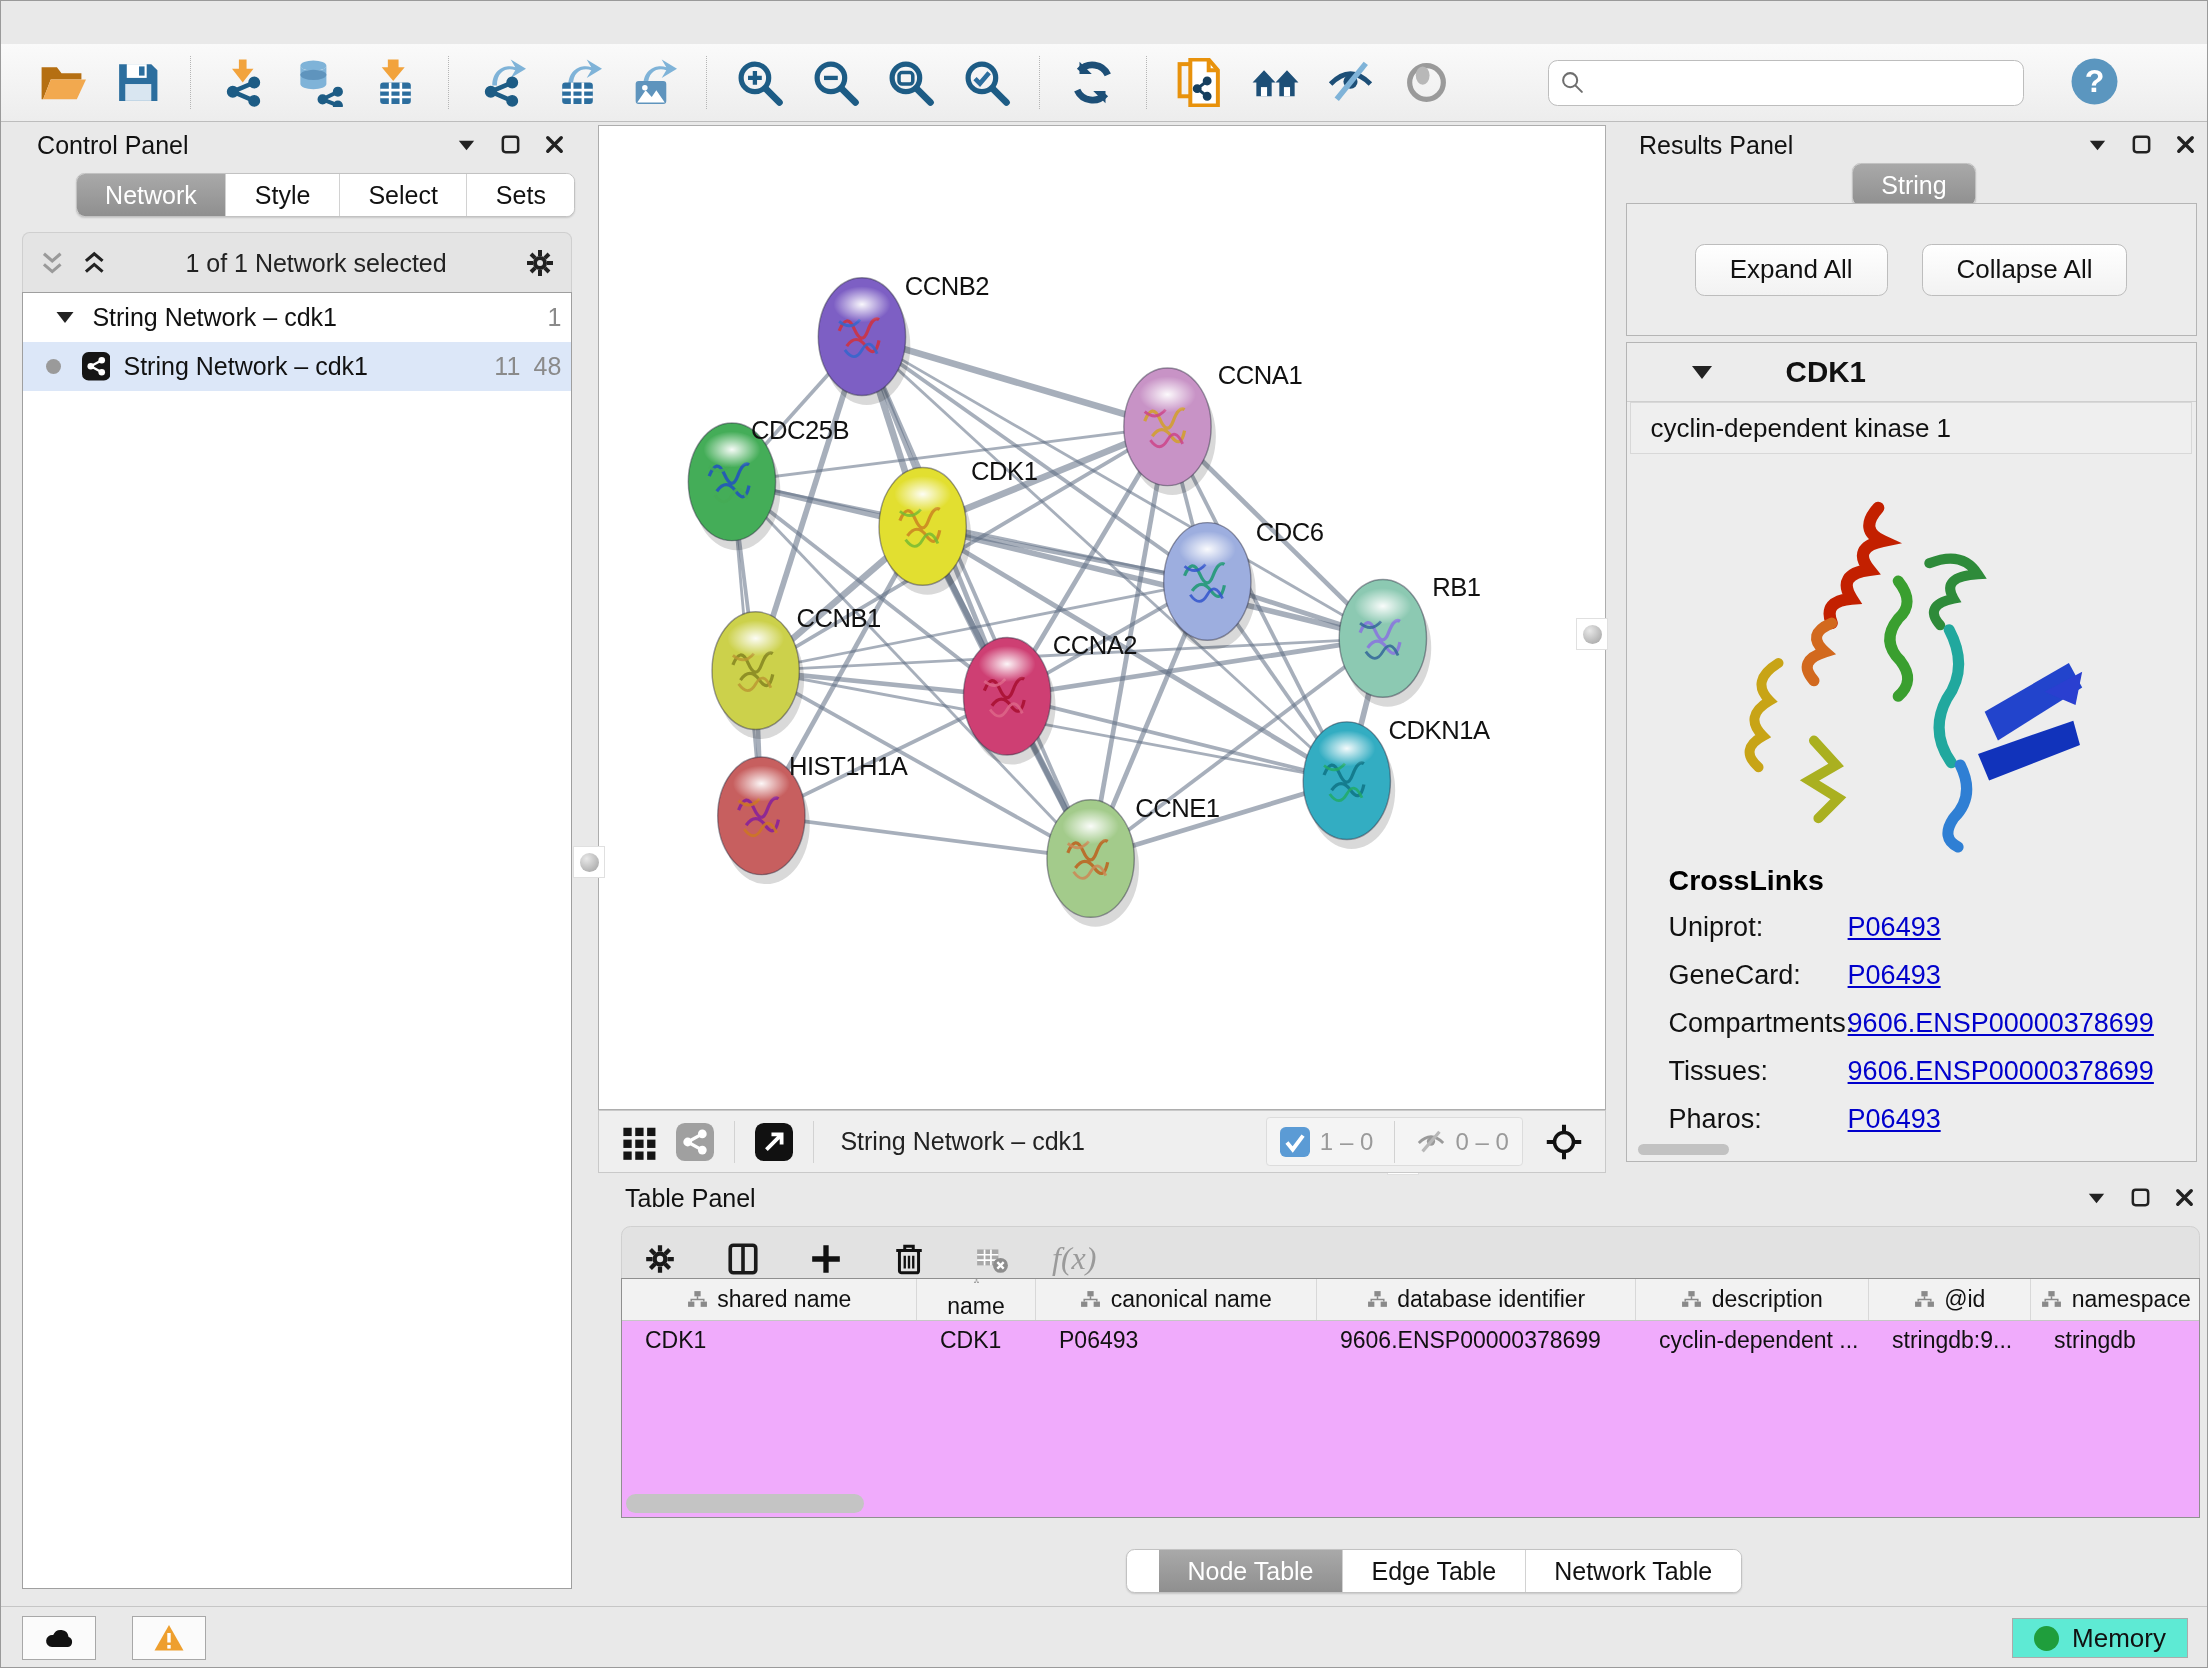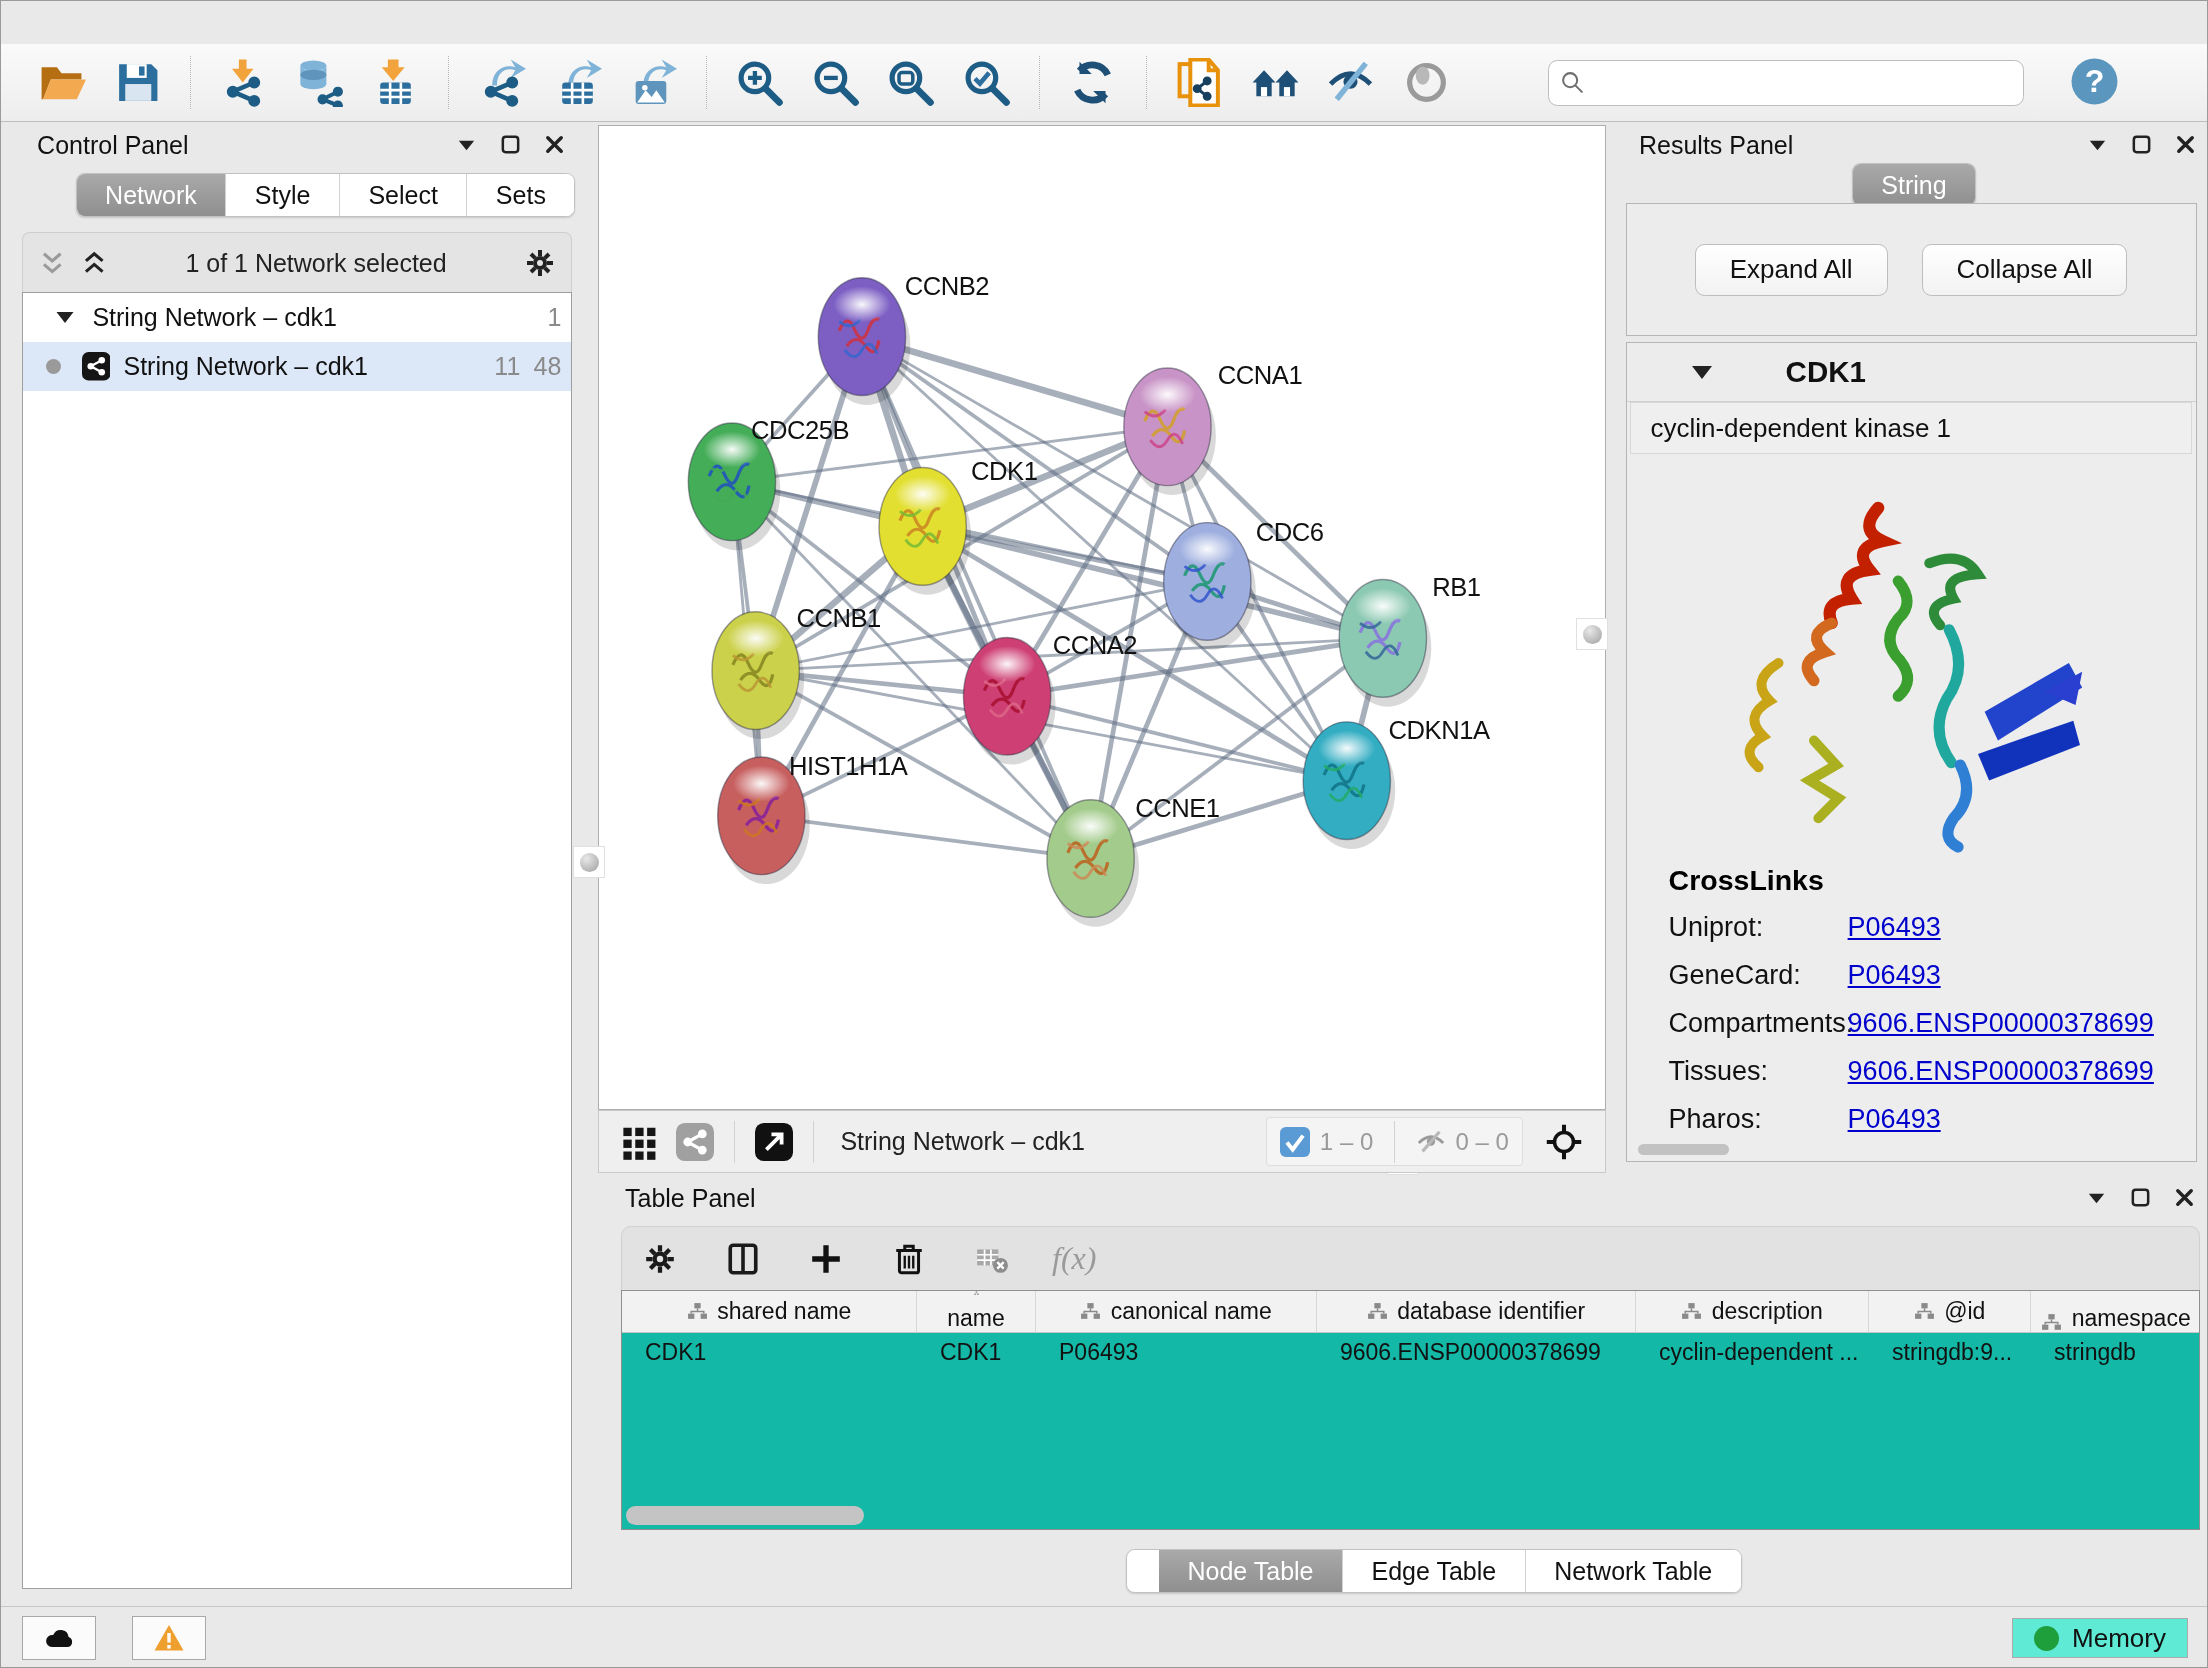--- a/index.html
+++ b/index.html
@@ -86,21 +86,21 @@
   .clrow .cl-label{width:179px;color:#111;flex:0 0 auto;}
   .clrow a{color:#0000cc;text-decoration:underline;}
   .res-scroll{position:absolute;left:11.4px;bottom:5.7px;width:91px;height:11.4px;border-radius:5.7px;background:#c2c2c2;}
   
   .tablepanel{position:absolute;left:597px;top:1179px;width:1611px;height:424px;background:#e9e9e9;}
   .tp-toolbar{position:absolute;left:23px;top:46px;width:1579px;height:65px;background:#e2e2e2;
     border:1px solid #d0d0d0;border-radius:9.5px 9.5px 0 0;display:flex;align-items:center;padding:0 15px;gap:37px;}
   .tp-toolbar .nbtn{background:none;border:none;cursor:pointer;display:flex;}
   .tp-toolbar .nbtn svg{width:34px;height:34px;}
   .fx{font-family:"Liberation Serif",serif;font-style:italic;font-size:32px;color:#9a9a9a;}
-  .tbl{position:absolute;left:23px;top:110px;width:1579px;height:240px;background:#14b8a6;
+  .tbl{position:absolute;left:23px;top:98px;width:1579px;height:240px;background:#f0abfc;
     border:1.9px solid #8f8f8f;overflow:hidden;}
   .thead{display:flex;background:#f2f2f2;border-bottom:1.9px solid #c6c6c6;height:42px;}
   .th{display:flex;align-items:center;justify-content:center;gap:9.5px;font-size:23px;color:#111;
     border-right:1px solid #d8d8d8;overflow:hidden;white-space:nowrap;flex:0 0 auto;}
   .trowt{display:flex;height:40px;}
   .td{font-size:23px;color:#111;padding:5.7px 3.8px 0 23px;overflow:hidden;white-space:nowrap;flex:0 0 auto;}
   .hscroll{position:absolute;left:3.8px;bottom:3.8px;height:19px;width:238px;border-radius:9.5px;background:#c4c4c4;}
   .tp-tabs{position:absolute;left:528px;top:369px;padding-left:32px;}
   
   .statusbar{position:absolute;left:0;top:1605px;width:2208px;height:63px;background:#e9e9e9;
@@ -737,21 +737,21 @@
           </div>
           <div class="th" style="width: 162px;">
             <svg width="21" height="19" viewBox="0 0 20 18">
               <rect x="7" y="1" width="6" height="5" fill="#8a8a8a"></rect>
               <rect x="1" y="11" width="6" height="5" fill="#8a8a8a"></rect>
               <rect x="13" y="11" width="6" height="5" fill="#8a8a8a"></rect>
               <path d="M10 6v3M4 11V9h12v2" stroke="#8a8a8a" fill="none" stroke-width="1.4"></path>
             </svg>
             <span>@id</span>
           </div>
-          <div class="th" style="width: 171px; align-items: flex-end;">
+          <div class="th" style="width: 171px;">
             <svg width="21" height="19" viewBox="0 0 20 18">
               <rect x="7" y="1" width="6" height="5" fill="#8a8a8a"></rect>
               <rect x="1" y="11" width="6" height="5" fill="#8a8a8a"></rect>
               <rect x="13" y="11" width="6" height="5" fill="#8a8a8a"></rect>
               <path d="M10 6v3M4 11V9h12v2" stroke="#8a8a8a" fill="none" stroke-width="1.4"></path>
             </svg>
             <span>namespace</span>
           </div>
         </div>
       <div id="tbl-body">

